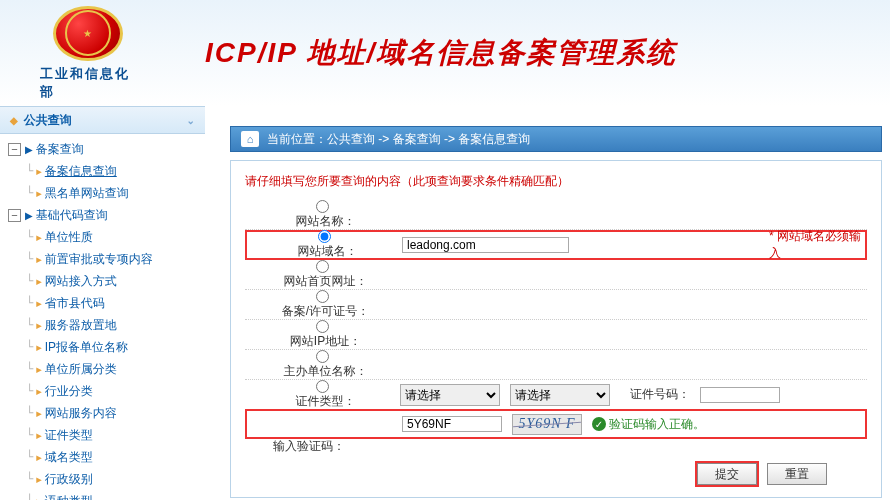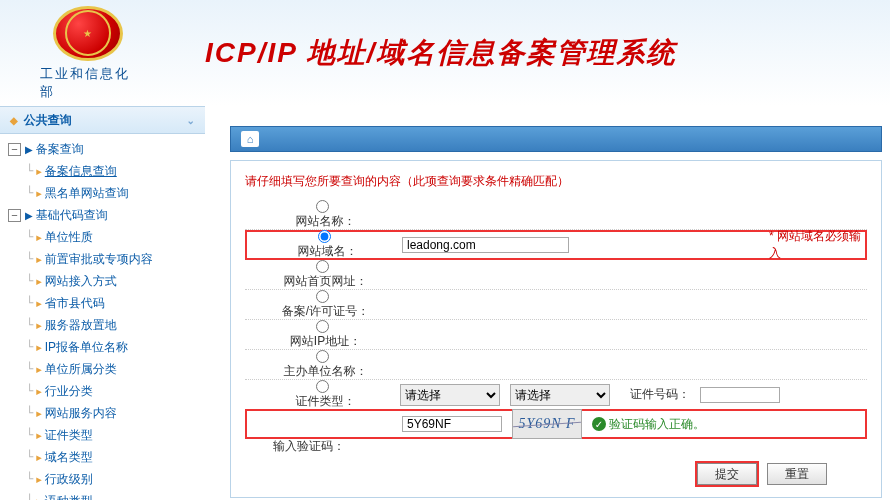--- a/index.html
+++ b/index.html
@@ -1,21 +1,21 @@
 <!DOCTYPE html>
 <html><head>
   <meta charset="utf-8">
   <style>
     * { box-sizing: border-box; margin: 0; padding: 0; }
     body { font-family: "Microsoft YaHei", Arial, sans-serif; font-size: 12px; color: #333; background: #fff; width: 890px; }
     .header { height: 106px; background: linear-gradient(to bottom, #e9f3fb 0%, #fff 100%); display: flex; align-items: center; padding-left: 40px; }
     .emblem { width: 95px; height: 95px; position: relative; display: flex; flex-direction: column; align-items: center; }
     .emblem-circle { width: 70px; height: 70px; border-radius: 50%; background: radial-gradient(circle at 35% 30%, #f44 0%, #c00 60%, #900 100%); border: 3px solid #e8c54a; position: relative; display: flex; align-items: center; justify-content: center; }
     .emblem-inner { width: 46px; height: 46px; border-radius: 50%; border: 2px solid #e8c54a; display: flex; align-items: center; justify-content: center; color: #e8c54a; font-size: 10px; }
-    .emblem-text { color: #0b4f93; font-size: 13px; font-weight: normal; margin-top: 4px; letter-spacing: 2px; }
+    .emblem-text { color: #0b4f93; font-size: 13px; font-weight: bold; margin-top: 4px; letter-spacing: 2px; }
     .title { margin-left: 70px; font-size: 28px; font-weight: bold; font-style: italic; color: #c00; letter-spacing: 2px; }
     .main { display: flex; }
     .sidebar { width: 205px; background: #fff; }
     .sidebar-section-header { background: linear-gradient(to bottom, #eaf3fb 0%, #d6e9f8 100%); height: 28px; display: flex; align-items: center; padding: 0 10px; border-bottom: 1px solid #b9d3e8; border-top: 1px solid #b9d3e8; color: #0b5ca8; font-weight: bold; cursor: pointer; }
     .sidebar-section-header .toggle-icon { margin-right: 6px; color: #e8a33d; font-size: 10px; }
     .sidebar-section-header .chevron { margin-left: auto; color: #7aa8d4; font-size: 10px; }
     .tree { padding: 4px 0 4px 8px; }
     .tree-node { display: flex; align-items: center; height: 22px; cursor: pointer; color: #0b5ca8; }
     .tree-node .tree-toggle { width: 13px; height: 13px; border: 1px solid #888; font-size: 11px; line-height: 11px; text-align: center; margin-right: 4px; color: #555; background: #fff; }
     .tree-node .arrow-icon { color: #0b5ca8; margin-right: 3px; font-size: 10px; }
@@ -34,21 +34,21 @@
     .radio-cell { width: 155px; display: flex; align-items: center; padding-left: 6px; flex-direction: column; }
     .radio-cell input[type=radio] { margin-right: 6px; }
     .radio-cell .label, .static-label .label { color: #333; }
     .static-label { width: 155px; padding-left: 26px; margin-top: 44px; }
     .input-cell { flex: 1; display: flex; align-items: center; gap: 10px; }
     .input-cell input[type=text] { height: 16px; border: 1px solid #aaa; padding: 0 4px; font-size: 12px; width: 180px; }
     .input-cell select { height: 22px; border: 1px solid #aaa; font-size: 12px; }
     .highlight-box { border: 2px solid #e33; }
     .row-domain { position: relative; }
     .req-note { color: #c00; margin-left: 190px; }
-    .captcha-img { width: 70px; height: 30px; background: #e8e8e8; border: 1px solid #aaa; display: inline-flex; align-items: center; justify-content: center; font-family: "Comic Sans MS", cursive; font-style: italic; font-size: 14px; color: #2a5a9a; letter-spacing: 1px; position: relative; overflow: hidden; }
+    .captcha-img { width: 70px; height: 21px; background: #e8e8e8; border: 1px solid #aaa; display: inline-flex; align-items: center; justify-content: center; font-family: "Comic Sans MS", cursive; font-style: italic; font-size: 14px; color: #2a5a9a; letter-spacing: 1px; position: relative; overflow: hidden; }
     .captcha-img::after { content: ""; position: absolute; left: 0; right: 0; top: 50%; border-top: 1px solid #88a; transform: rotate(-4deg); }
     .captcha-valid { color: #2a8a2a; display: flex; align-items: center; gap: 3px; }
     .captcha-valid .check-icon { width: 14px; height: 14px; border-radius: 50%; background: #2a8a2a; color: #fff; font-size: 10px; display: flex; align-items: center; justify-content: center; }
     .button-row { display: flex; justify-content: flex-end; gap: 10px; padding: 24px 40px 0 0; }
     .btn { width: 60px; height: 22px; border: 1px solid #888; background: linear-gradient(to bottom, #fdfdfd, #e2e2e2); cursor: pointer; font-size: 12px; color: #333; }
     .btn.submit-hl { outline: 2px solid #e33; }
     .cert-type-row .input-cell select:first-child { width: 100px; }
     .cert-type-row .input-cell select:nth-child(2) { width: 100px; }
     .cert-no-label { margin-left: 10px; }
     .cert-no-input { width: 80px !important; }
@@ -161,20 +161,21 @@
           <span class="folder-icon">▸</span>
           <span class="label">语种类型</span>
         </div>
       </div>
   </div>
 
   <div class="content">
     <div class="content-spacer"></div>
     <div class="breadcrumb">
       <span class="home-icon">⌂</span>
+      <span id="breadcrumb-text">当前位置：公共查询 -&gt; 备案查询 -&gt; 备案信息查询</span>
     </div>
 
     <div class="form-container">
       <div class="form-instruction">请仔细填写您所要查询的内容（此项查询要求条件精确匹配）</div>
 
       <div class="form-row">
         <label class="radio-cell">
           <input type="radio" name="qtype" style="">
           <span class="label">网站名称：</span>
         </label>

